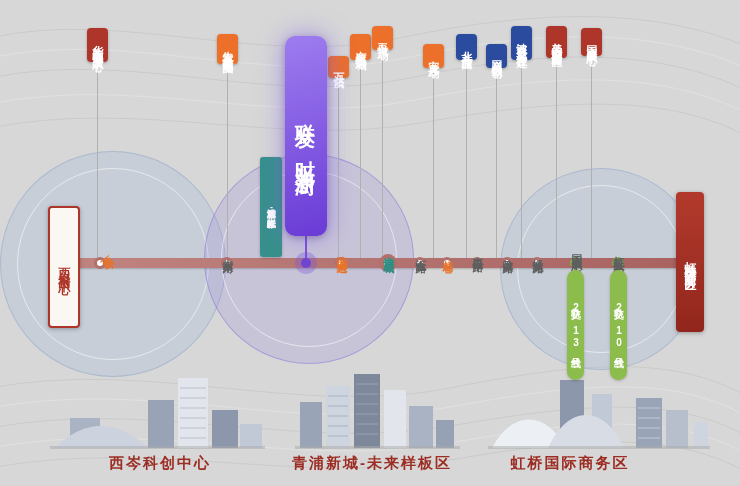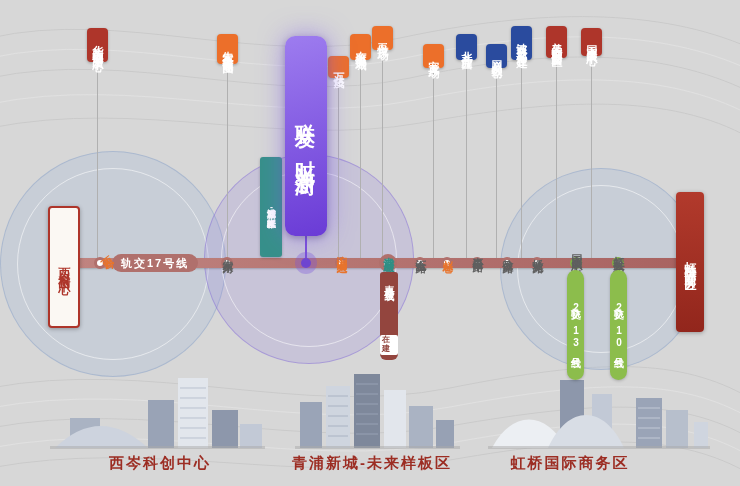--- a/index.html
+++ b/index.html
@@ -141,21 +141,20 @@
   <div class="conn" style="left:382px;top:28px;height:230px;"></div>
   <div class="conn" style="left:433px;top:46px;height:212px;"></div>
   <div class="conn" style="left:466px;top:36px;height:222px;"></div>
   <div class="conn" style="left:496px;top:46px;height:212px;"></div>
   <div class="conn" style="left:521px;top:28px;height:230px;"></div>
   <div class="conn" style="left:556px;top:28px;height:230px;"></div>
   <div class="conn" style="left:591px;top:30px;height:228px;"></div>
   <div class="conn-purple" style="left:305px;top:236px;height:22px;"></div>
 
   <div class="mline"></div>
-  <div class="mline-pill">轨交17号线</div>
 
   <div class="dot" style="left:94px;"></div>
   <div class="dot" style="left:221px;"></div>
   <div class="dot" style="left:335px;"></div>
   <div class="dot dot-major" style="left:379px;"></div>
   <div class="dot" style="left:414px;"></div>
   <div class="dot" style="left:441px;"></div>
   <div class="dot" style="left:471px;"></div>
   <div class="dot" style="left:501px;"></div>
   <div class="dot" style="left:531px;"></div>
@@ -211,24 +210,20 @@
     </div>
 
   <div class="project">
     <span>联发·时光新澍</span>
   </div>
 
   <div class="qpbox">
     <span>青浦新城-未来样板区</span>
   </div>
 
-  <div class="jqsj">
-    <span class="jtxt">嘉青松金线</span>
-    <span class="badge">在建</span>
-  </div>
 
   <div class="gbar" style="left:567px;">
     <span>轨交2、13号线</span>
   </div>
   <div class="gbar" style="left:610px;">
     <span>轨交2、10号线</span>
   </div>
 
   <div class="dbox dbox-left">
     <span>西岑科创中心</span>

